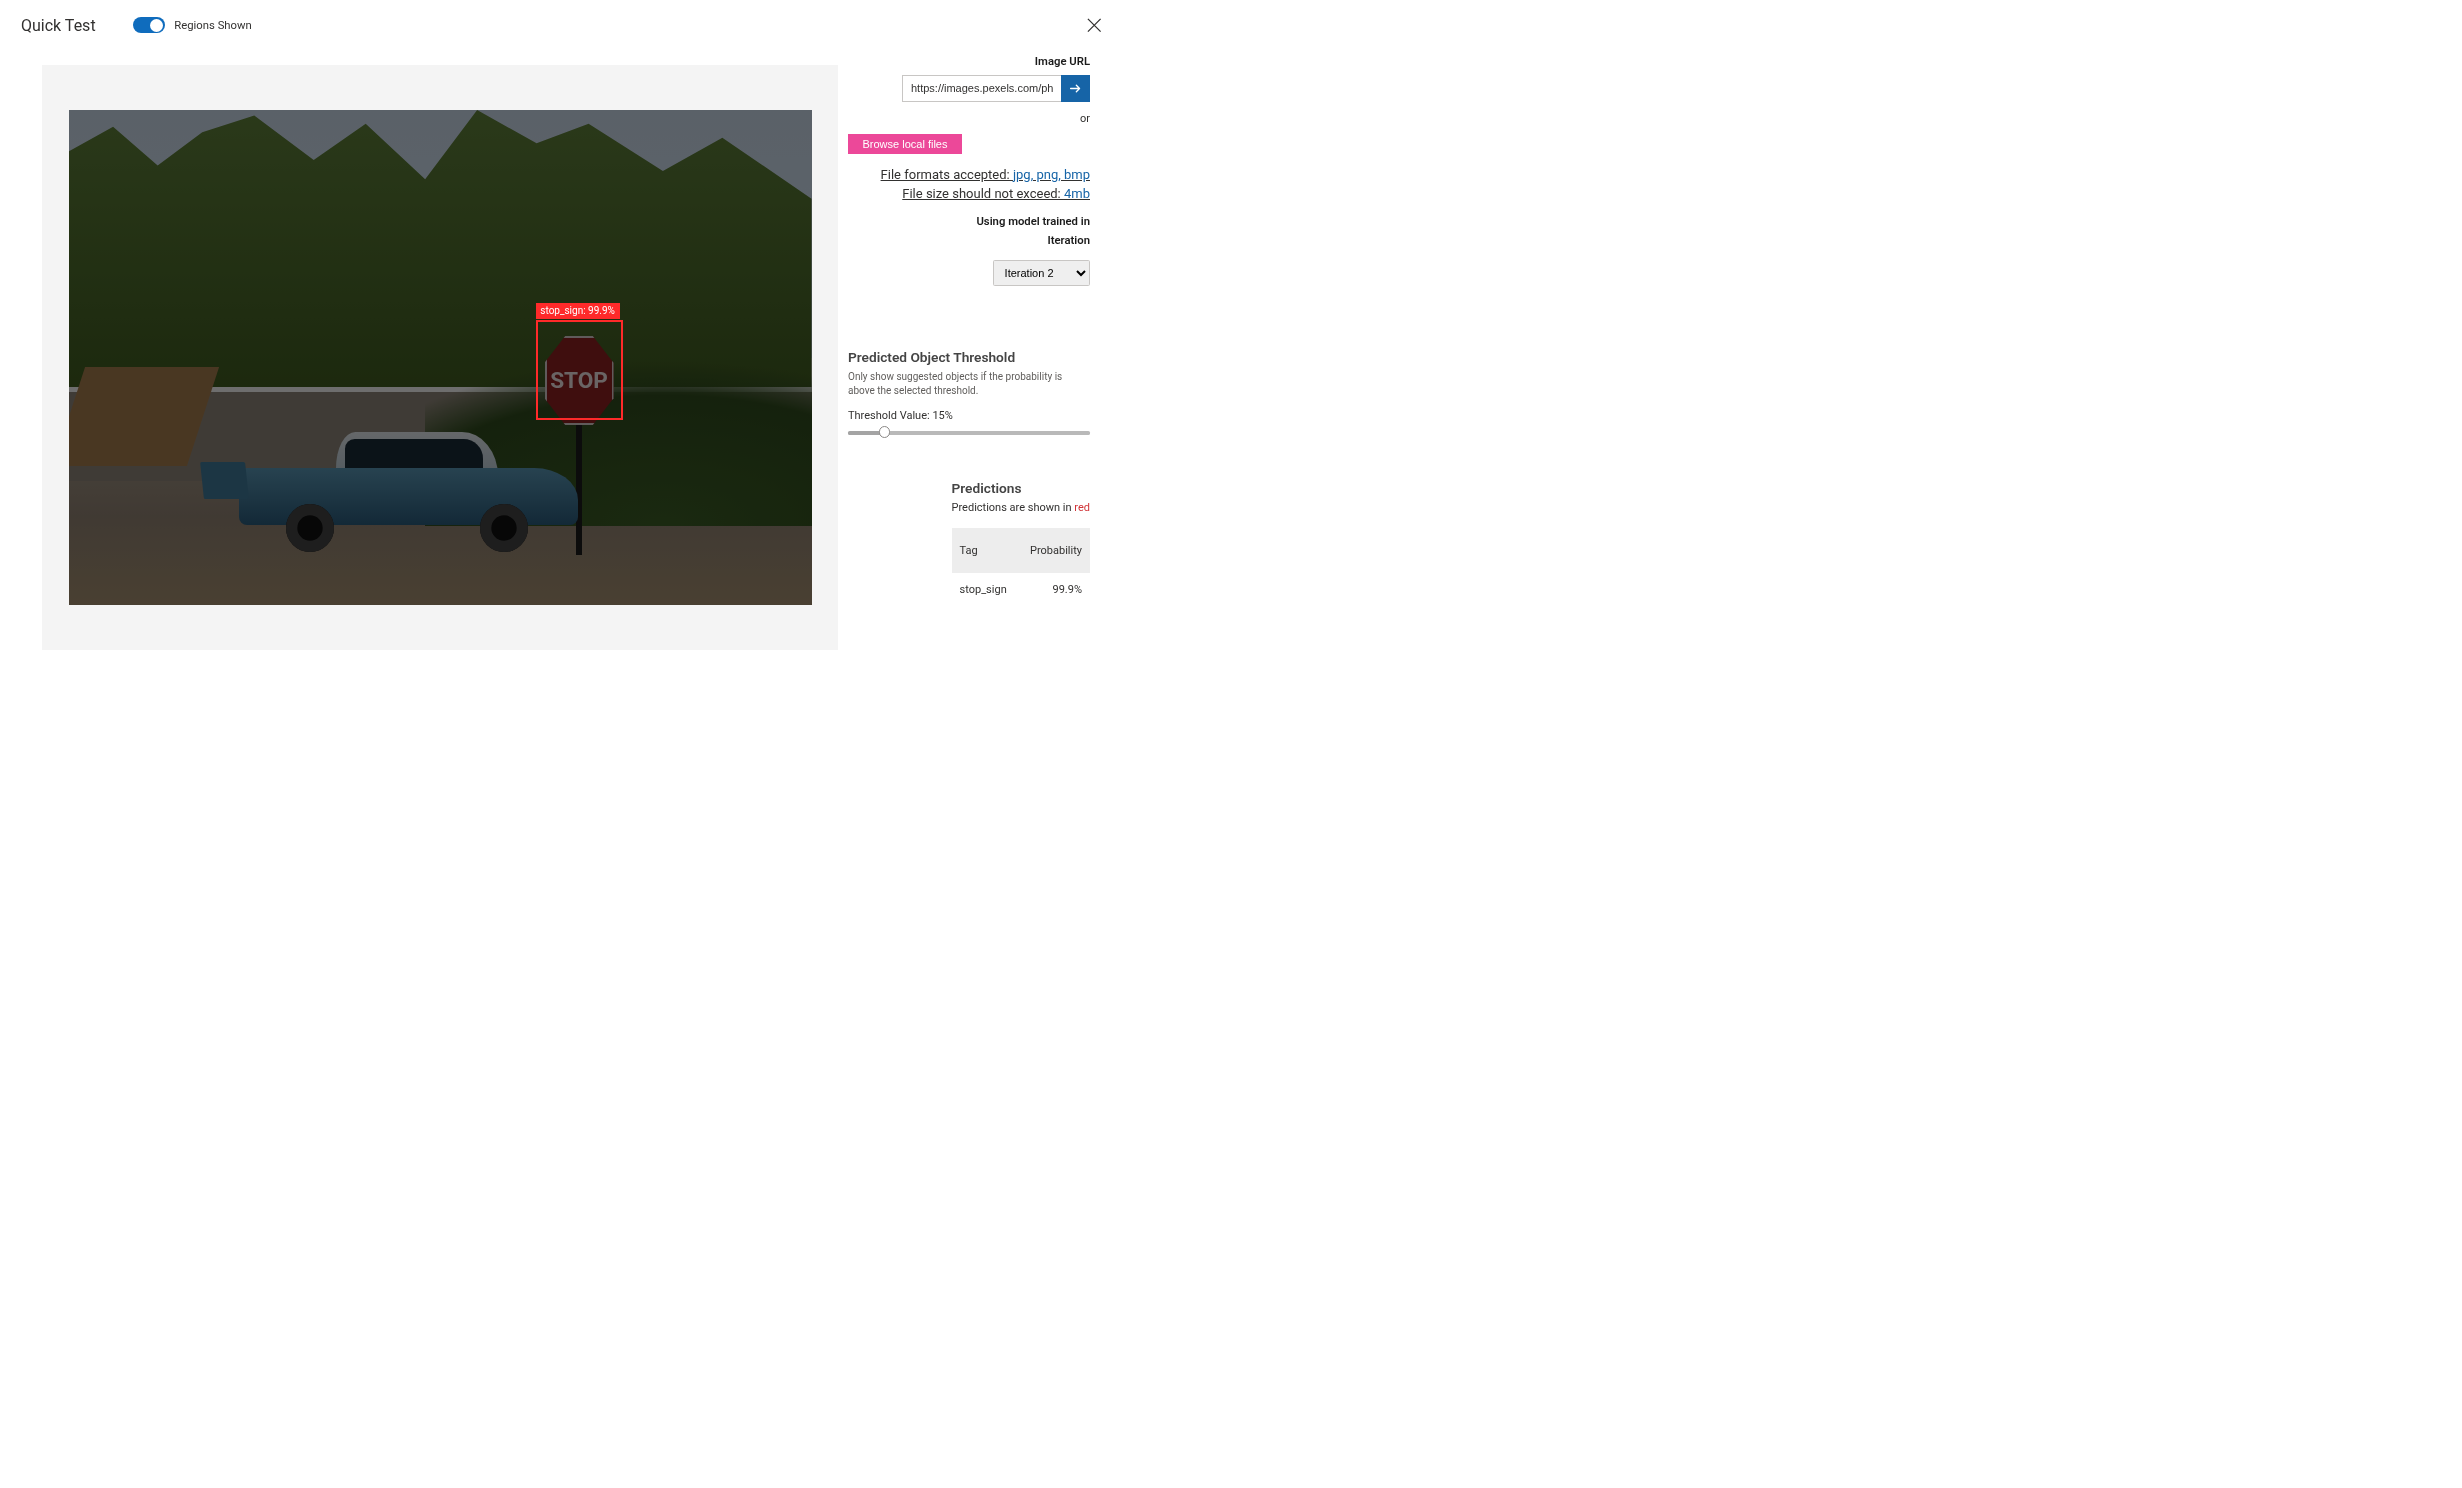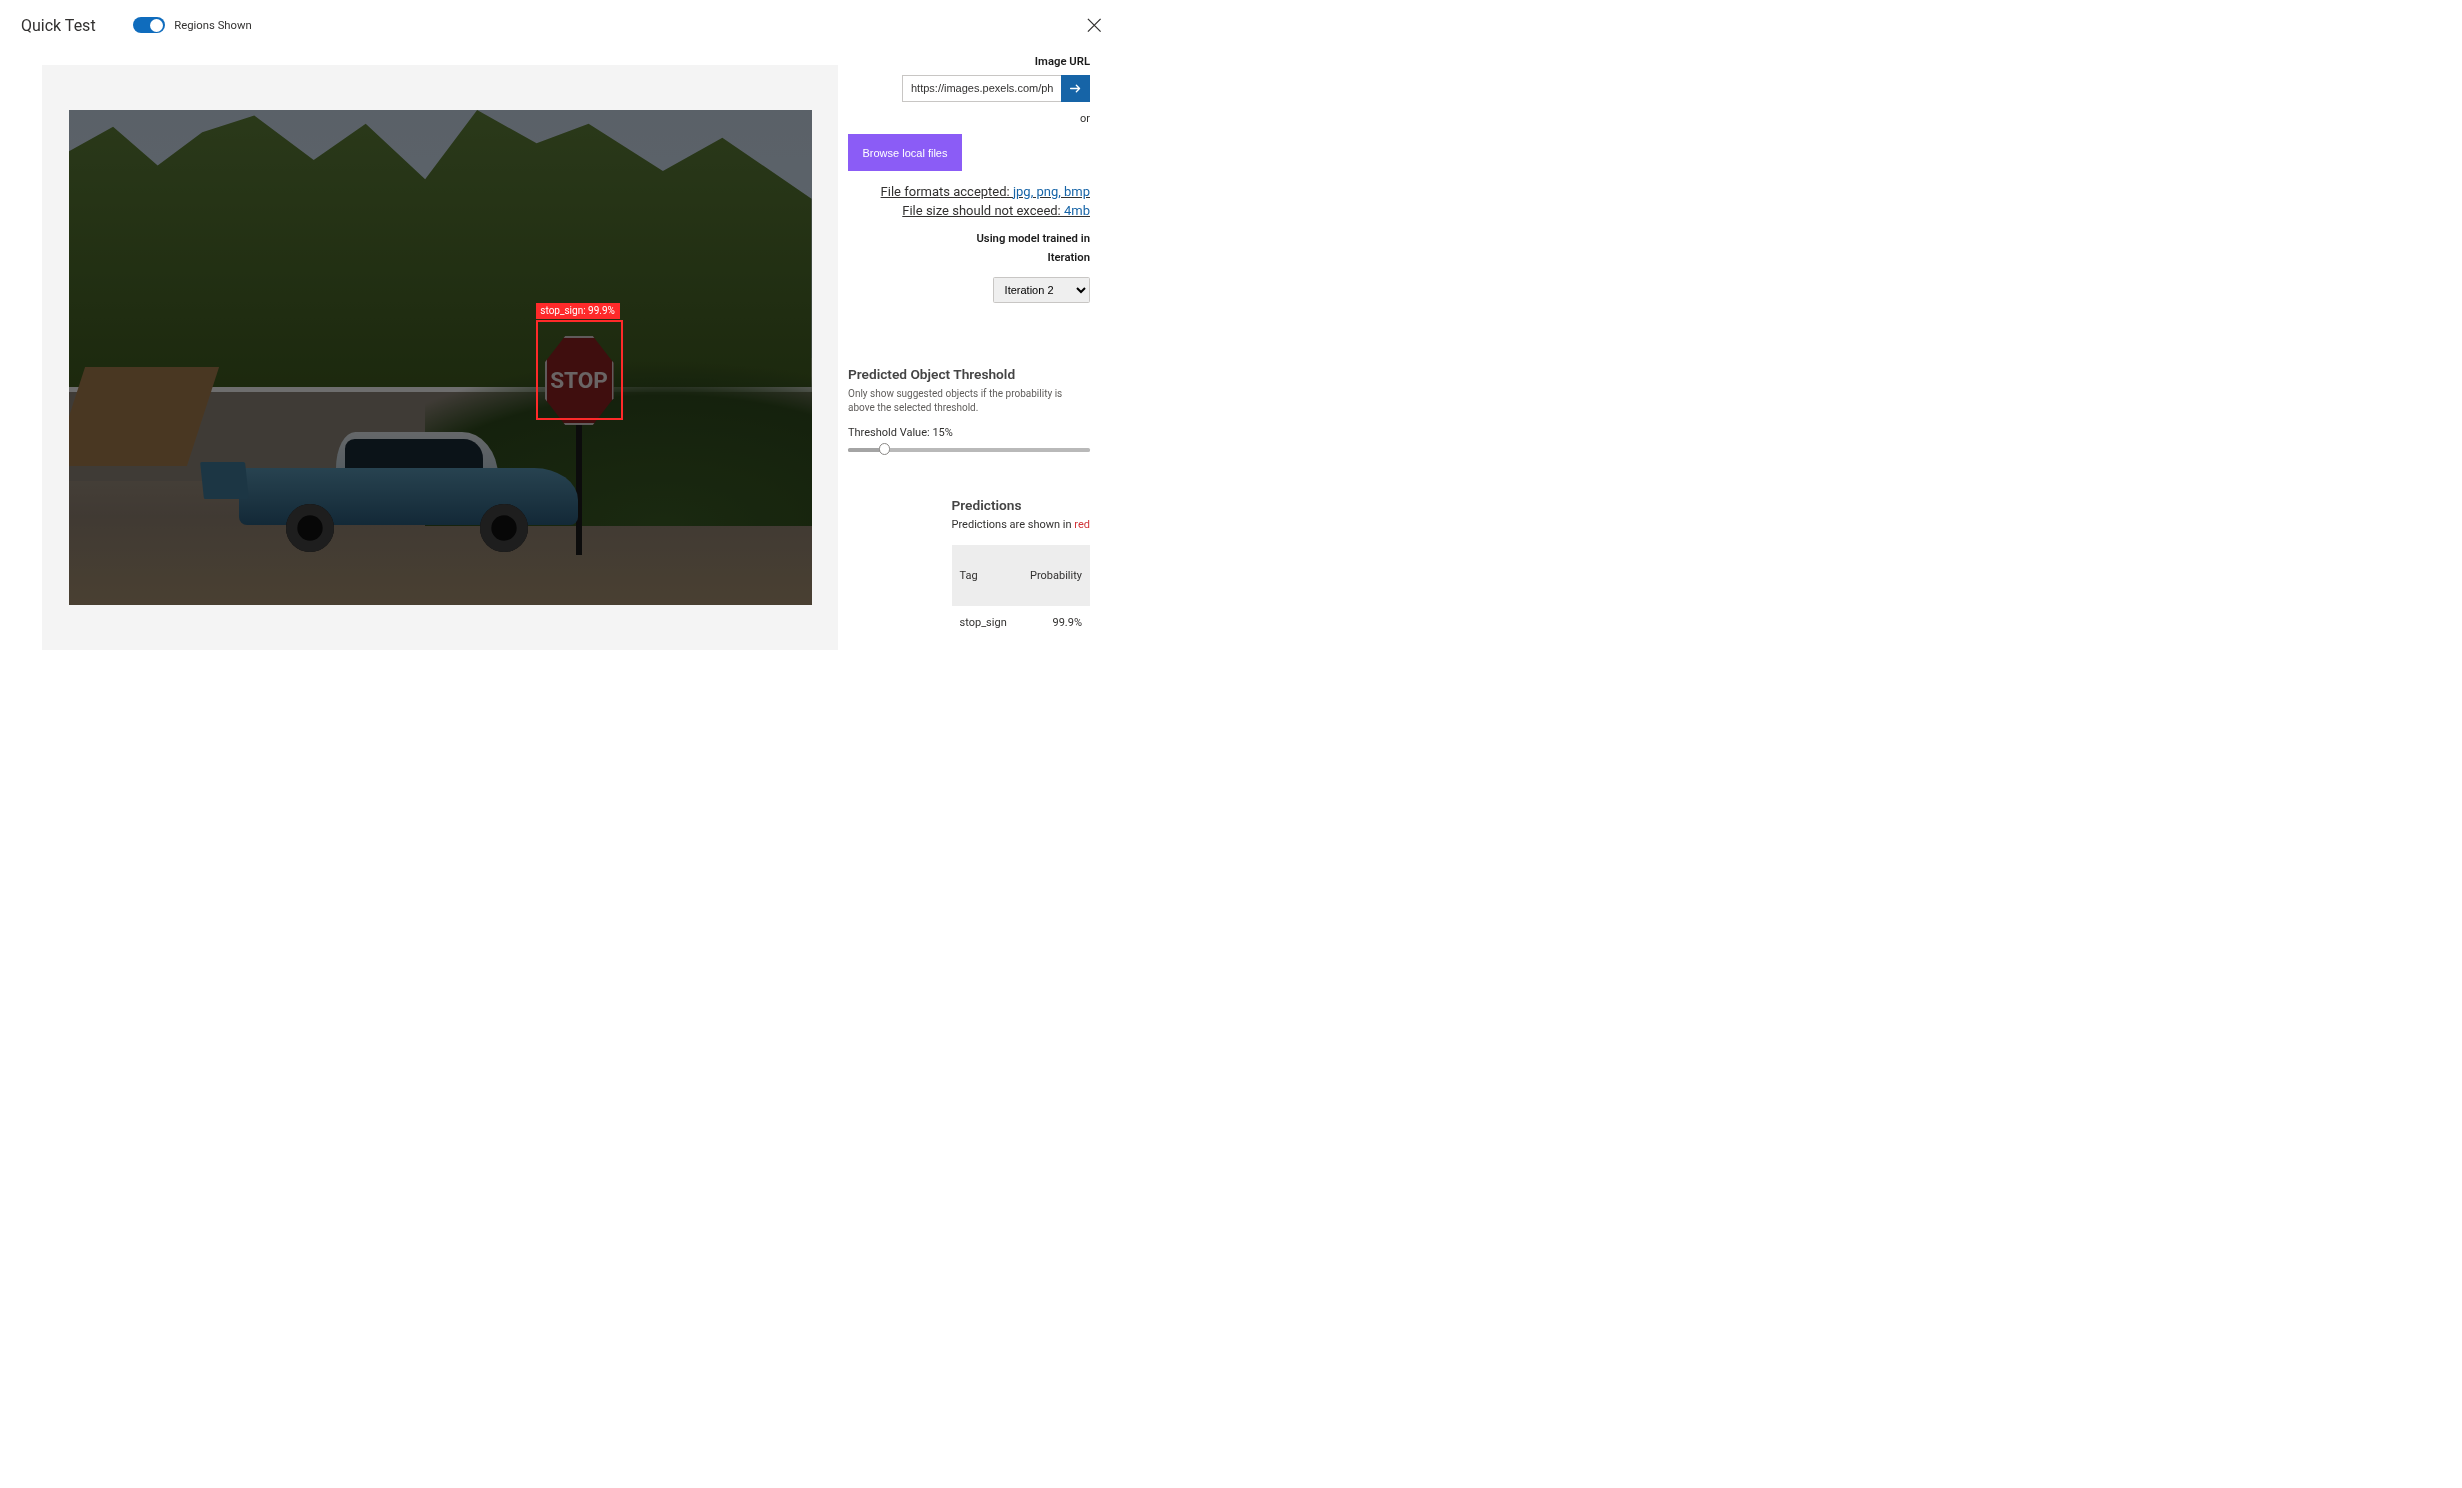--- a/index.html
+++ b/index.html
@@ -44,42 +44,42 @@
   .det-label { position:absolute; left:467px; top:193px; height:16px; padding:0 4.8px; background:#ff2a2a; color:#fff; font-size:10px; line-height:16px; white-space:nowrap; z-index:11; }
 
   
   .side { position:absolute; top:55px; right:31px; width:242px; display:flex; flex-direction:column;align-items:flex-end; }
   .sec-label { font-size:11.3px; font-weight:600; color:#1b1b1b; margin-bottom:6.5px; }
   .url-row { display:flex; margin-bottom:9.7px; }
   .url-row input { flex:1; height:27.5px; border:0.8px solid #c8c6c4; border-right:none; padding:0 8px; font-size:11px; color:#323130; outline:none; min-width:0; }
   .url-row .go { width:29px; height:27.5px; background:#1664A7; display:flex; align-items:center; justify-content:center; cursor:pointer; }
   .url-row .go svg { stroke:#fff; }
   .or { font-size:11px; color:#323130; margin-bottom:9.7px; }
-  .browse-btn { align-self:flex-start; height:37px; padding:0 14.5px; background:#8b5cf6; color:#fff; font-size:11px; border:none; cursor:pointer; margin-bottom:11.3px; }
+  .browse-btn { align-self:flex-start; height:20px; padding:0 14.5px; background:#ec4899; color:#fff; font-size:11px; border:none; cursor:pointer; margin-bottom:11.3px; }
   .hint { font-size:13px; color:#323130; line-height:1.45;text-decoration:underline; }
   .hint .link { color:#1664A7; }
   .hint + .hint { margin-top:0; }
   .mt { margin-top:11.3px; }
   .iter { margin-top:6.5px; }
   .iter select { height:26px; border:0.8px solid #c8c6c4; background:#efefef; font-size:11px; padding:0 19.4px 0 6.5px; border-radius:1.6px; appearance:auto; }
 
   .sec-h2 { font-size:13.7px; font-weight:600; color:#444; margin:0 0 4.8px 0; }
   .blk-threshold { margin-top:63px; }
   .sec-desc { font-size:10px; color:#605e5c; line-height:1.45; margin-bottom:9.7px; }
   .slider-label { font-size:11px; color:#323130; margin-bottom:3.2px; }
   .slider { position:relative; height:16px; }
   .track { position:absolute; top:6.5px; left:0; right:0; height:3.2px; background:linear-gradient(to right,#a4a4a4 0 15%, #b9b9b9 15% 100%); border-radius:1.6px; }
   .thumb { position:absolute; top:1.6px; left:15%; width:11.3px; height:11.3px; margin-left:-5.7px; background:#fff; border:0.8px solid #8a8886; border-radius:50%; cursor:pointer; }
 
   .blk-predictions { margin-top:39px; }
   .pred-line { font-size:11px; color:#323130; margin-bottom:14.5px; }
   .pred-line .red { color:#d13438; }
 
   table.pred { width:100%; border-collapse:collapse; font-size:11px; }
-  table.pred th { text-align:left; font-weight:400; background:#ededed; padding:24px 8px; color:#323130;margin-left:7px; }
+  table.pred th { text-align:left; font-weight:400; background:#ededed; padding:16px 8px; color:#323130;margin-left:7px; }
   table.pred th:last-child, table.pred td:last-child { text-align:right; }
   table.pred td { padding:9.7px 8px; color:#323130; }
 
 </style>
 </head>
 <body>
 
 <div class="header">
   <div class="title">Quick Test</div>
   <div class="toggle">

